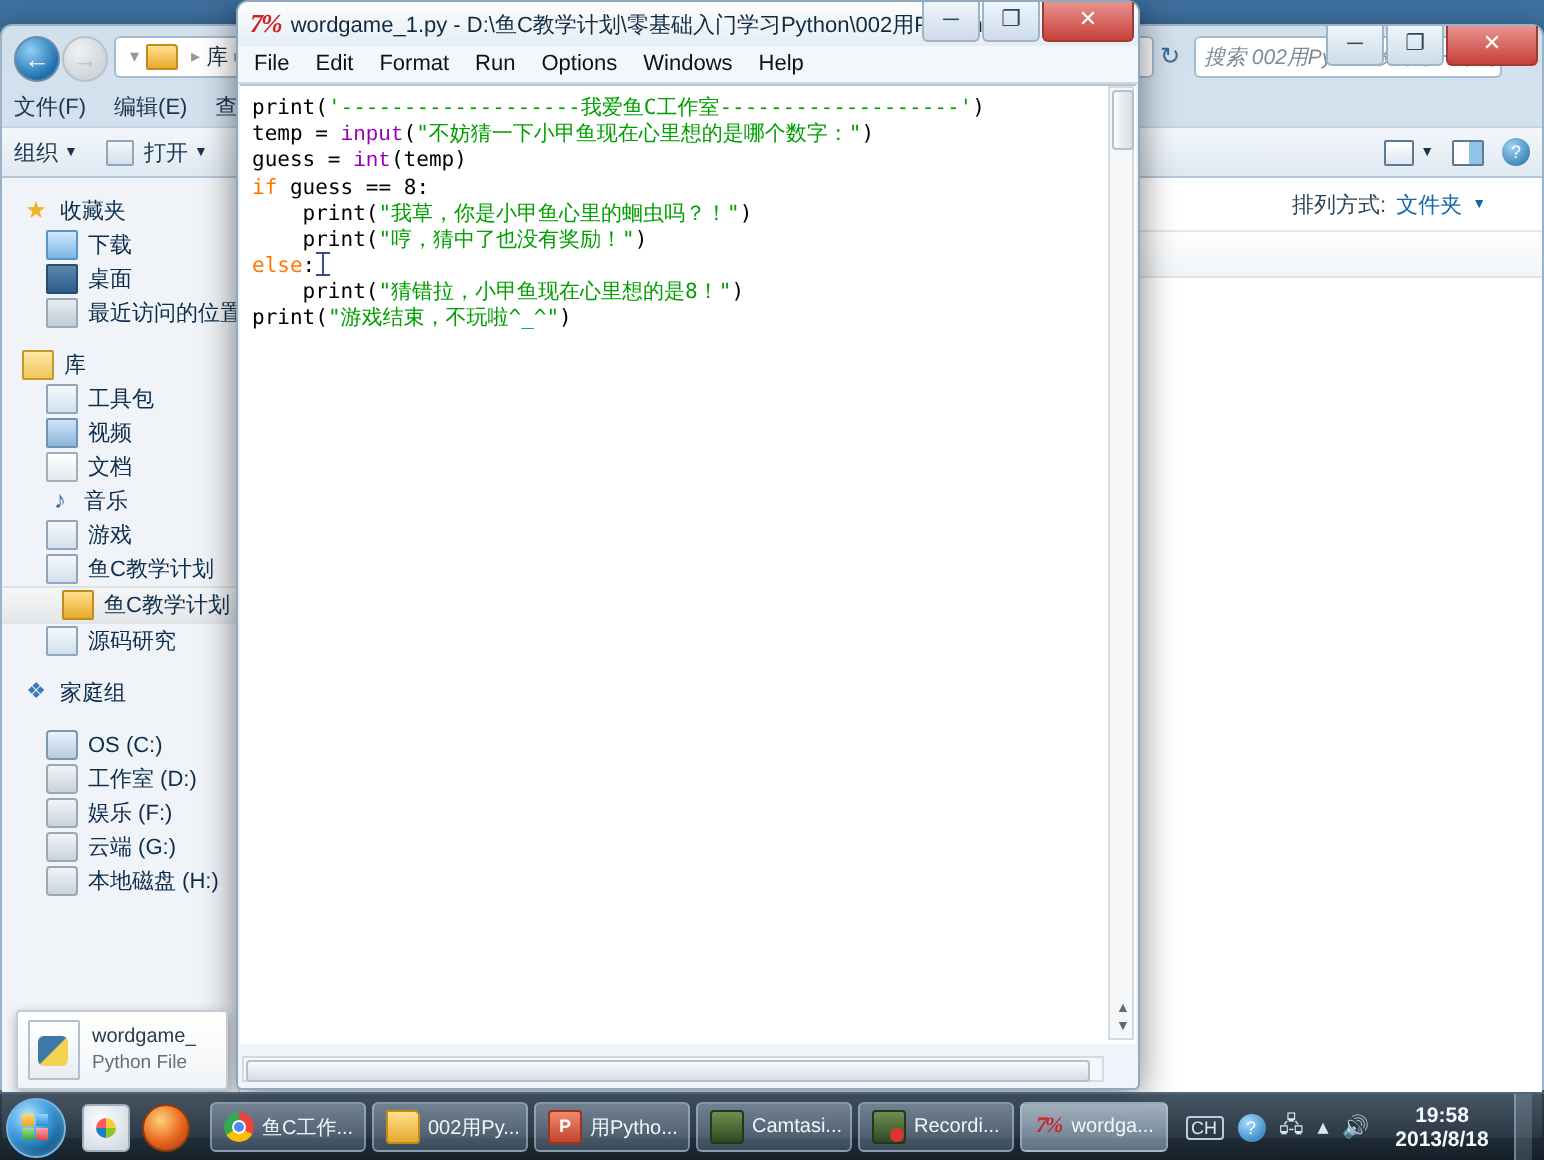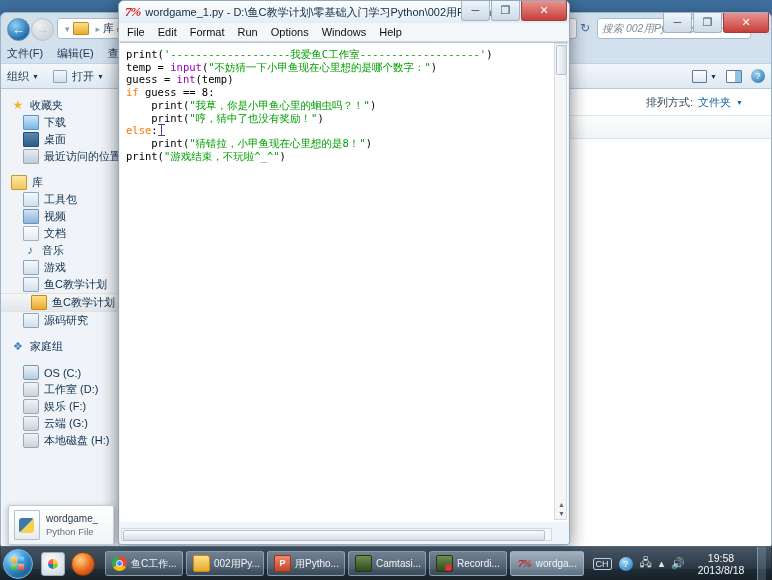--- a/index.html
+++ b/index.html
@@ -144,21 +144,21 @@
     position:absolute;left:1px;top:41px;right:1px;bottom:22px;background:#fff;
     border-top:1px solid #b9c7d3;overflow:hidden;
   }
   .code{
     font-family:"DejaVu Sans Mono","Liberation Mono",monospace;
     font-size:10.5px;line-height:12.7px;padding:5px 0 0 6px;white-space:pre;
     color:#000;
   }
   .k{color:#ff7700;}      
   .s{color:#00a000;}      
-  .b{color:#9900bb;}
+  .b{color:#9900bb;font-family:Liberation Mono, monospace;}
   .ibeam{display:inline-block;width:7px;height:12px;position:relative;vertical-align:-2px;}
   .ibeam:before{content:"";position:absolute;left:3px;top:0;width:1px;height:12px;background:#3b4a8c;}
   .ibeam:after{content:"";position:absolute;left:0;top:0;width:7px;height:1px;background:#3b4a8c;
     box-shadow:0 11px 0 #3b4a8c;}
   .vscroll{
     position:absolute;right:2px;top:42px;width:13px;bottom:24px;
     background:#f4f6f8;border:1px solid #d3dae0;box-sizing:border-box;
   }
   .vthumb{position:absolute;left:1px;top:1px;width:9px;height:28px;
     background:linear-gradient(90deg,#fafbfc,#d6dde4);border:1px solid #b6c0c9;border-radius:2px;}
@@ -231,21 +231,21 @@
   .tic.rec{background:linear-gradient(#6e8f4f,#2f4a22);border:1px solid #23381a;border-radius:2px;position:relative;}
   .tic.rec:after{content:"";position:absolute;right:0;bottom:0;width:7px;height:7px;border-radius:50%;background:#d33;}
   .tic.idle{font-family:"Liberation Serif",serif;color:#cc2222;font-size:11px;font-weight:bold;
     font-style:italic;text-align:center;line-height:15px;letter-spacing:-1px;}
   .tray{margin-left:auto;display:flex;align-items:center;gap:7px;padding-right:6px;}
   .tray-ic{color:#dbe8f3;font-size:11px;text-align:right;}
   .tray-ic.keyb{font-size:9px;border:1px solid #b9cde0;border-radius:2px;padding:0 2px;}
   .tray-ic.blue{width:14px;height:14px;border-radius:50%;
     background:radial-gradient(circle at 35% 30%,#a6dcff,#1770b5);color:#fff;font-size:9px;
     text-align:center;line-height:14px;}
-  .clock{color:#f2f8fd;font-size:10.5px;line-height:12px;text-align:center;min-width:58px;}
+  .clock{color:#f2f8fd;font-size:10.5px;line-height:12px;text-align:center;min-width:58px;font-weight:bold;}
   .showdesk{width:8px;height:33px;border-left:1px solid rgba(160,195,225,.5);
     background:rgba(200,225,245,.18);}
 </style>
 </head>
 <body>
 
 <div id="desktop"></div>
 
 <div class="win aero-frame" id="explorer">
 

